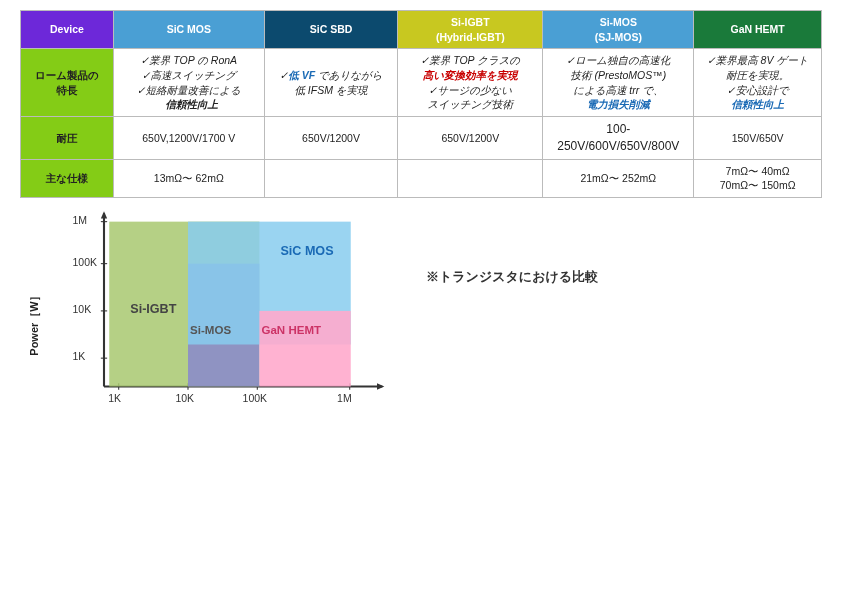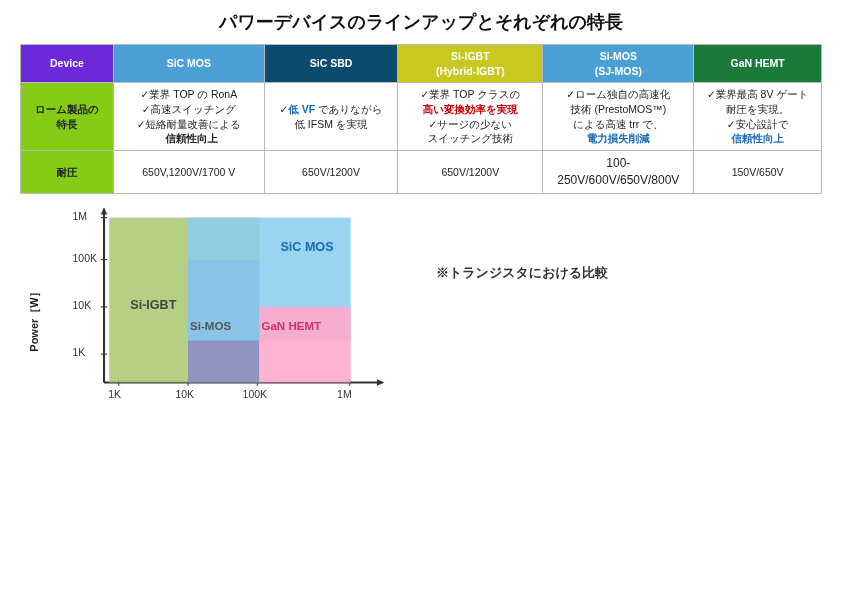--- a/index.html
+++ b/index.html
@@ -82,20 +82,21 @@
       background: #84cc16;
       font-weight: bold;
       font-size: 11px;
     }
     .feature-cell {
       text-align: left;
       vertical-align: top;
       padding: 6px 6px;
       font-size: 10px;
       line-height: 1.5;
+      font-style: italic;
     }
     .feature-cell .bold { font-weight: bold; }
     .feature-cell .blue { color: #1a6ab5; font-weight: bold; }
     .check::before { content: "✓"; }
     .row-taiatu td, .row-spec td {
       font-size: 10px;
     }
 
     
     .chart-area {
@@ -129,33 +130,32 @@
     .chart-xlabel {
       position: absolute;
       bottom: 0px;
       left: 30px;
       width: 340px;
       text-align: center;
       font-size: 11px;
       font-weight: bold;
     }
     .chart-note {
-      margin-left: 16px;
+      margin-left: 6px;
       margin-top: 60px;
       font-size: 13px;
       color: #333;
       font-weight: bold;
     }
   </style>
 </head>
 <body>
 
 <div class="page-wrap">
 
-  <div class="page-title">パワーデバイスのラインアップとそれぞれの特長</div>
 
   <table class="main-table">
     <colgroup>
       <col class="col-device">
       <col class="col-sic-mos">
       <col class="col-sic-sbd">
       <col class="col-si-igbt">
       <col class="col-si-mos">
       <col class="col-gan">
     </colgroup>
@@ -210,20 +210,29 @@
 
       <tr class="row-taiatu">
         <td class="row-label">耐圧</td>
         <td>650V,1200V/1700 V</td>
         <td>650V/1200V</td>
         <td>650V/1200V</td>
         <td style="font-size:12px;">100-250V/600V/650V/800V</td>
         <td>150V/650V</td>
       </tr>
 
+      <tr class="row-spec">
+        <td class="row-label">主な仕様</td>
+        <td>13mΩ〜 62mΩ</td>
+        <td></td>
+        <td></td>
+        <td>21mΩ〜 252mΩ</td>
+        <td style="white-space:pre-line;">7mΩ〜 40mΩ
+70mΩ〜 150mΩ</td>
+      </tr>
     </tbody>
   </table>
 
   <div class="chart-area">
     <div class="chart-container">
       <div class="chart-ylabel">Power［W］</div>
       <svg class="chart-svg" viewBox="0 0 300 200" xmlns="http://www.w3.org/2000/svg">
 
         <line x1="30" y1="5" x2="30" y2="170" stroke="#333" stroke-width="2"></line>
         <line x1="30" y1="170" x2="295" y2="170" stroke="#333" stroke-width="2"></line>

